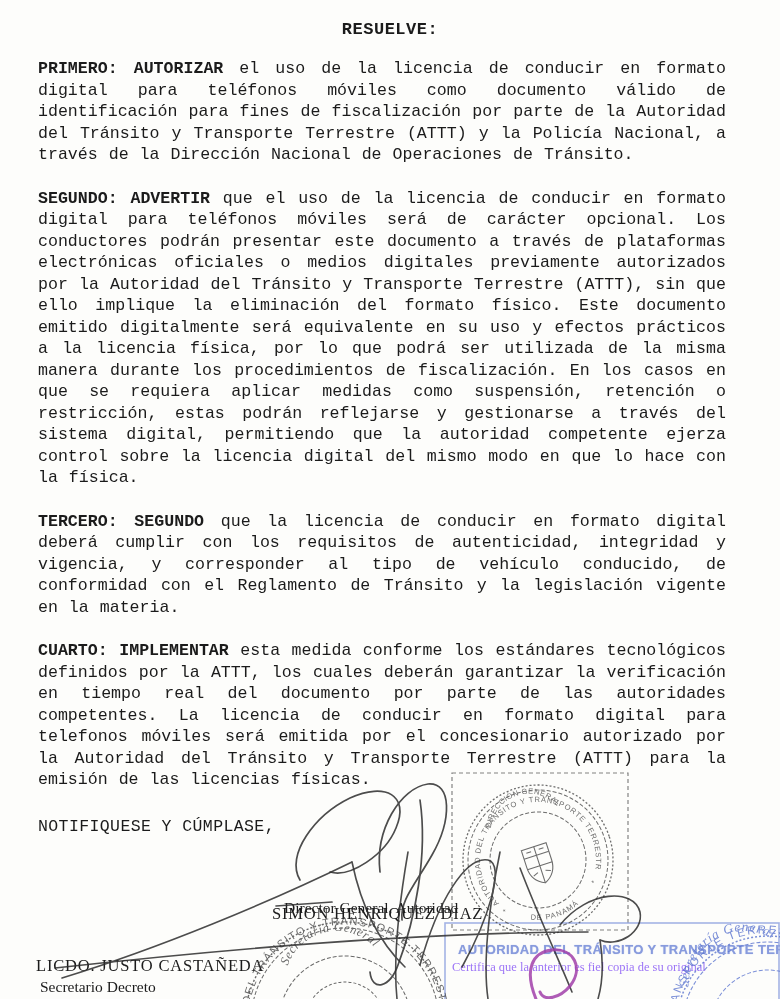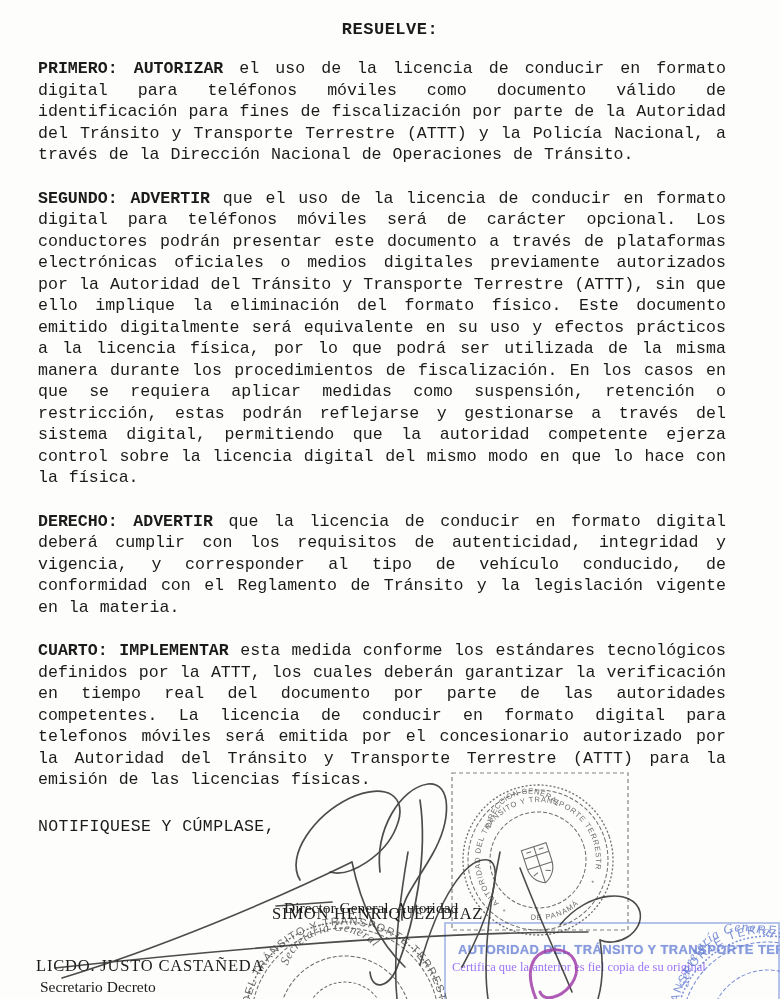--- a/index.html
+++ b/index.html
@@ -20,21 +20,21 @@
   .stamp-serif{font-family:"Liberation Serif",serif;font-style:italic;}
 </style>
 </head>
 <body>
 
 <div class="page">
   <div class="doc-title">RESUELVE:</div>
 
   <p class="para"><b>PRIMERO: AUTORIZAR</b><span> el uso de la licencia de conducir en formato digital para teléfonos móviles como documento válido de identificación para fines de fiscalización por parte de la Autoridad del Tránsito y Transporte Terrestre (ATTT) y la Policía Nacional, a través de la Dirección Nacional de Operaciones de Tránsito.</span></p>
   <p class="para"><b>SEGUNDO: ADVERTIR</b><span> que el uso de la licencia de conducir en formato digital para teléfonos móviles será de carácter opcional. Los conductores podrán presentar este documento a través de plataformas electrónicas oficiales o medios digitales previamente autorizados por la Autoridad del Tránsito y Transporte Terrestre (ATTT), sin que ello implique la eliminación del formato físico. Este documento emitido digitalmente será equivalente en su uso y efectos prácticos a la licencia física, por lo que podrá ser utilizada de la misma manera durante los procedimientos de fiscalización. En los casos en que se requiera aplicar medidas como suspensión, retención o restricción, estas podrán reflejarse y gestionarse a través del sistema digital, permitiendo que la autoridad competente ejerza control sobre la licencia digital del mismo modo en que lo hace con la física.</span></p>
-  <p class="para"><b>DERECHO: ADVERTIR</b><span> que la licencia de conducir en formato digital deberá cumplir con los requisitos de autenticidad, integridad y vigencia, y corresponder al tipo de vehículo conducido, de conformidad con el Reglamento de Tránsito y la legislación vigente en la materia.</span></p>
+  <p class="para"><b>TERCERO: SEGUNDO</b><span> que la licencia de conducir en formato digital deberá cumplir con los requisitos de autenticidad, integridad y vigencia, y corresponder al tipo de vehículo conducido, de conformidad con el Reglamento de Tránsito y la legislación vigente en la materia.</span></p>
   <p class="para"><b>CUARTO: IMPLEMENTAR</b><span> esta medida conforme los estándares tecnológicos definidos por la ATTT, los cuales deberán garantizar la verificación en tiempo real del documento por parte de las autoridades competentes. La licencia de conducir en formato digital para telefonos móviles será emitida por el concesionario autorizado por la Autoridad del Tránsito y Transporte Terrestre (ATTT) para la emisión de las licencias físicas.</span></p>
 
   <div class="closing">NOTIFIQUESE Y CÚMPLASE,</div>
 </div>
 
 <div class="sig-label name" style="left:272px;top:904px;">SIMON HENRIQUEZ DIAZ</div>
 <div class="sig-label role" style="left:284px;top:899px;">Director General, Autoridad</div>
 <div class="sig-label name" style="left:36px;top:956px;">LICDO. JUSTO CASTAÑEDA</div>
 <div class="sig-label role" style="left:40px;top:978px;">Secretario Decreto</div>
 

